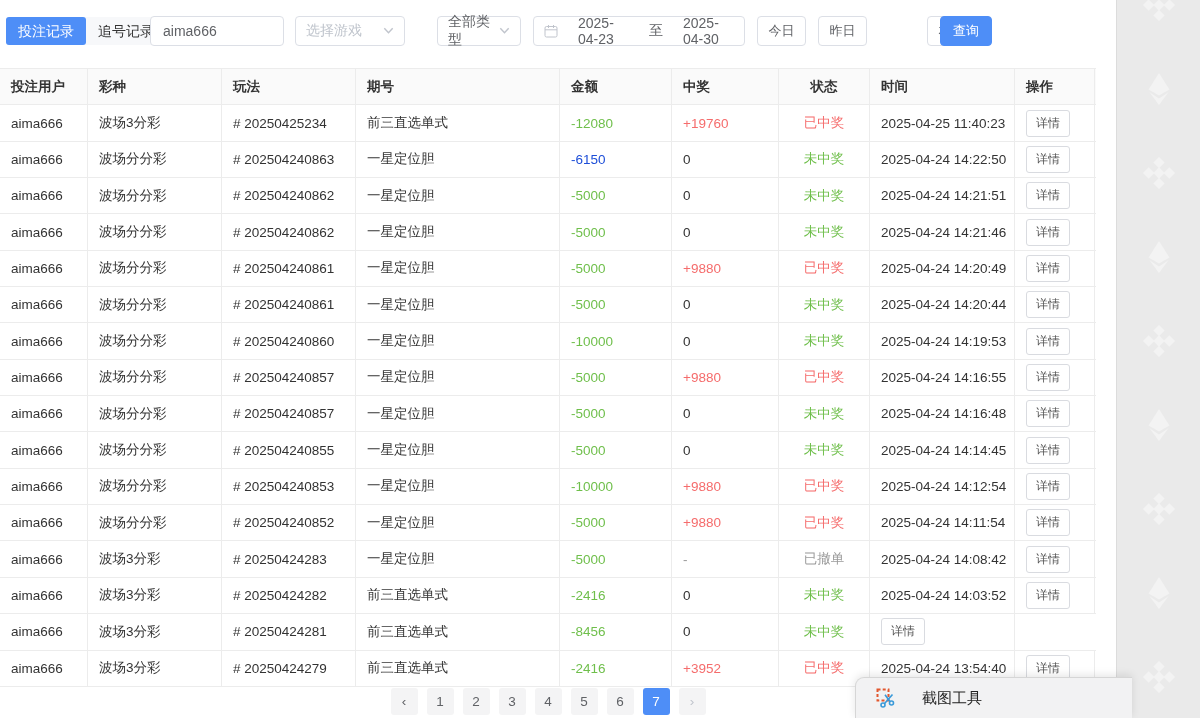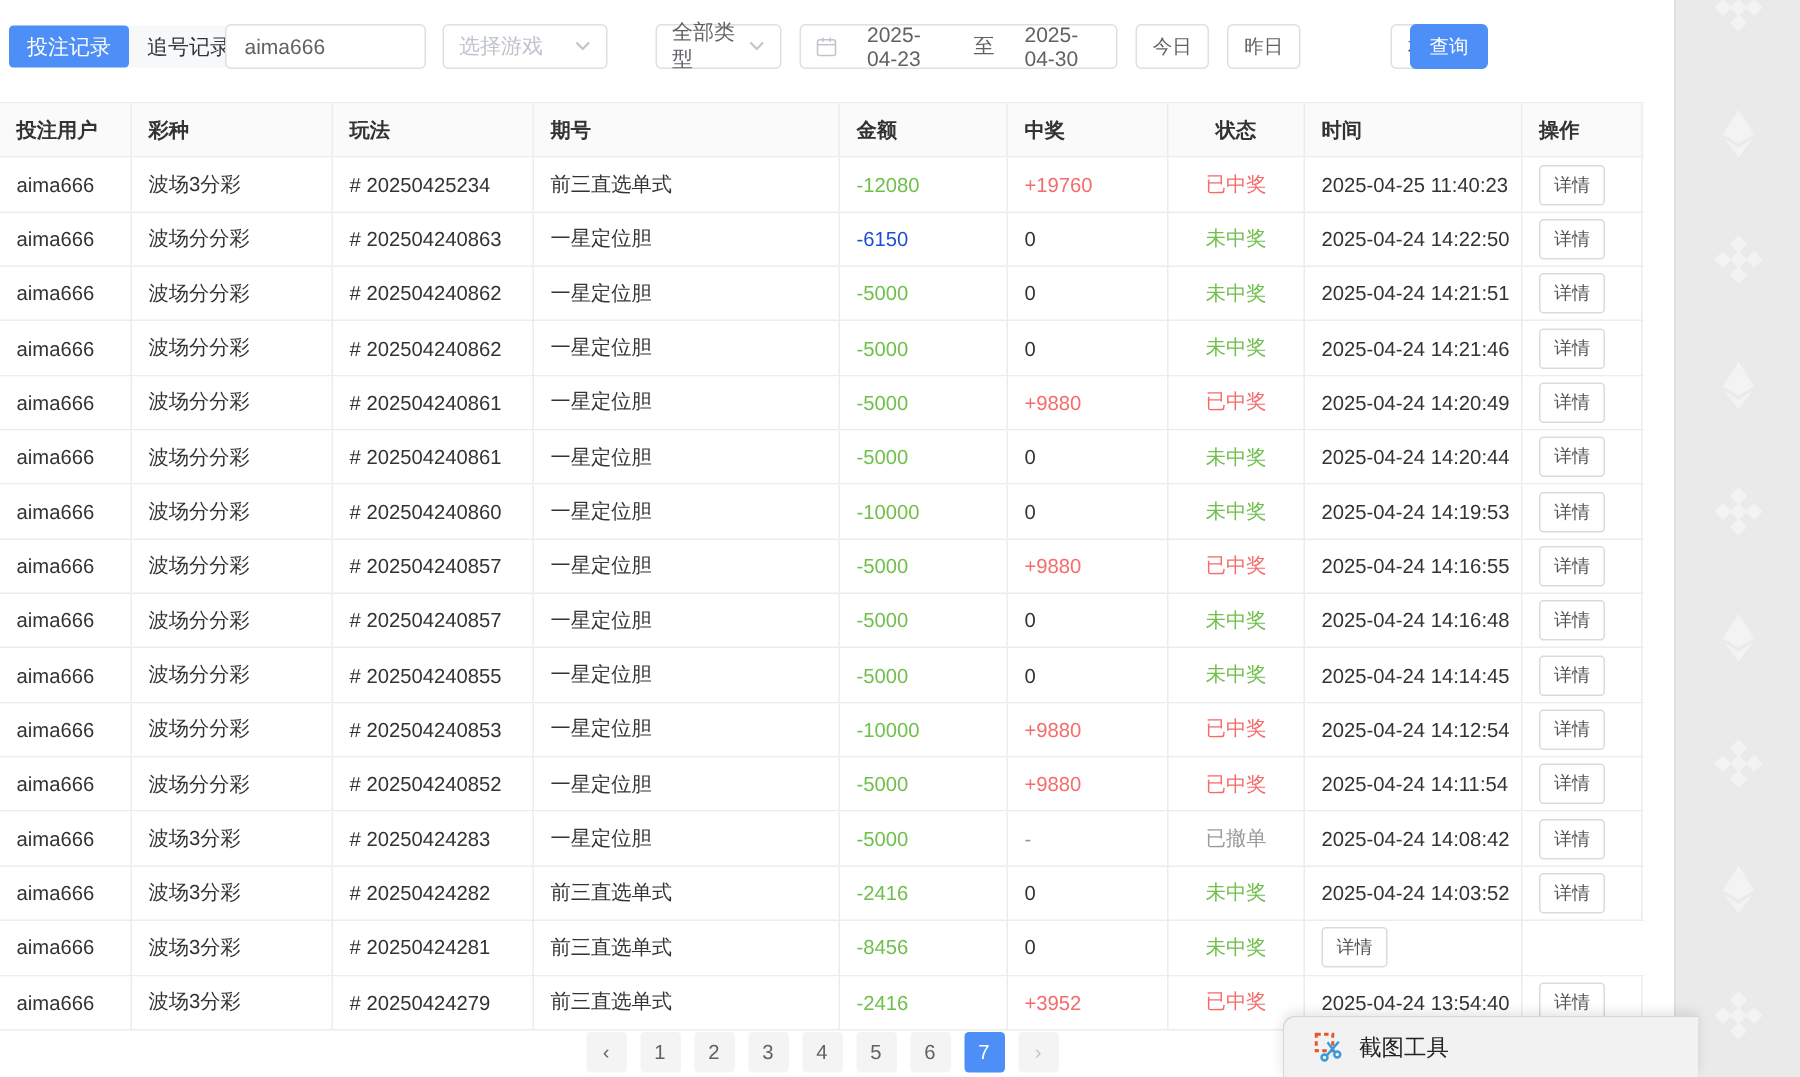--- a/index.html
+++ b/index.html
@@ -81,21 +81,21 @@
     background:#f4f4f5; border-radius:3px; font-size:13.5px; color:#606266;
     cursor:pointer; padding:0 4px; border:none; font-family:inherit;
   }
   .pg-item.active { background:#4e8ef7; color:#fff; }
   .pg-item.next { color:#c0c4cc; }
   
   .snip-panel {
     position:absolute; left:855px; top:677px; width:277px; height:41px;
     background:#f2f2f3; border:1px solid #d6d6d6; border-right:none; border-bottom:none;
     border-radius:9px 0 0 0; box-shadow:0 -2px 8px rgba(0,0,0,0.10);
-    display:flex; align-items:center; gap:10px; padding-left:20px; cursor:pointer;
+    display:flex; align-items:center; gap:26px; padding-left:20px; cursor:pointer;
   }
   .snip-label { font-size:15px; color:#222; }
 </style>
 </head>
 <body>
 
 <div class="toolbar">
   <div class="tab-group">
     <div class="tab active">投注记录</div>
     <div class="tab inactive">追号记录</div>

